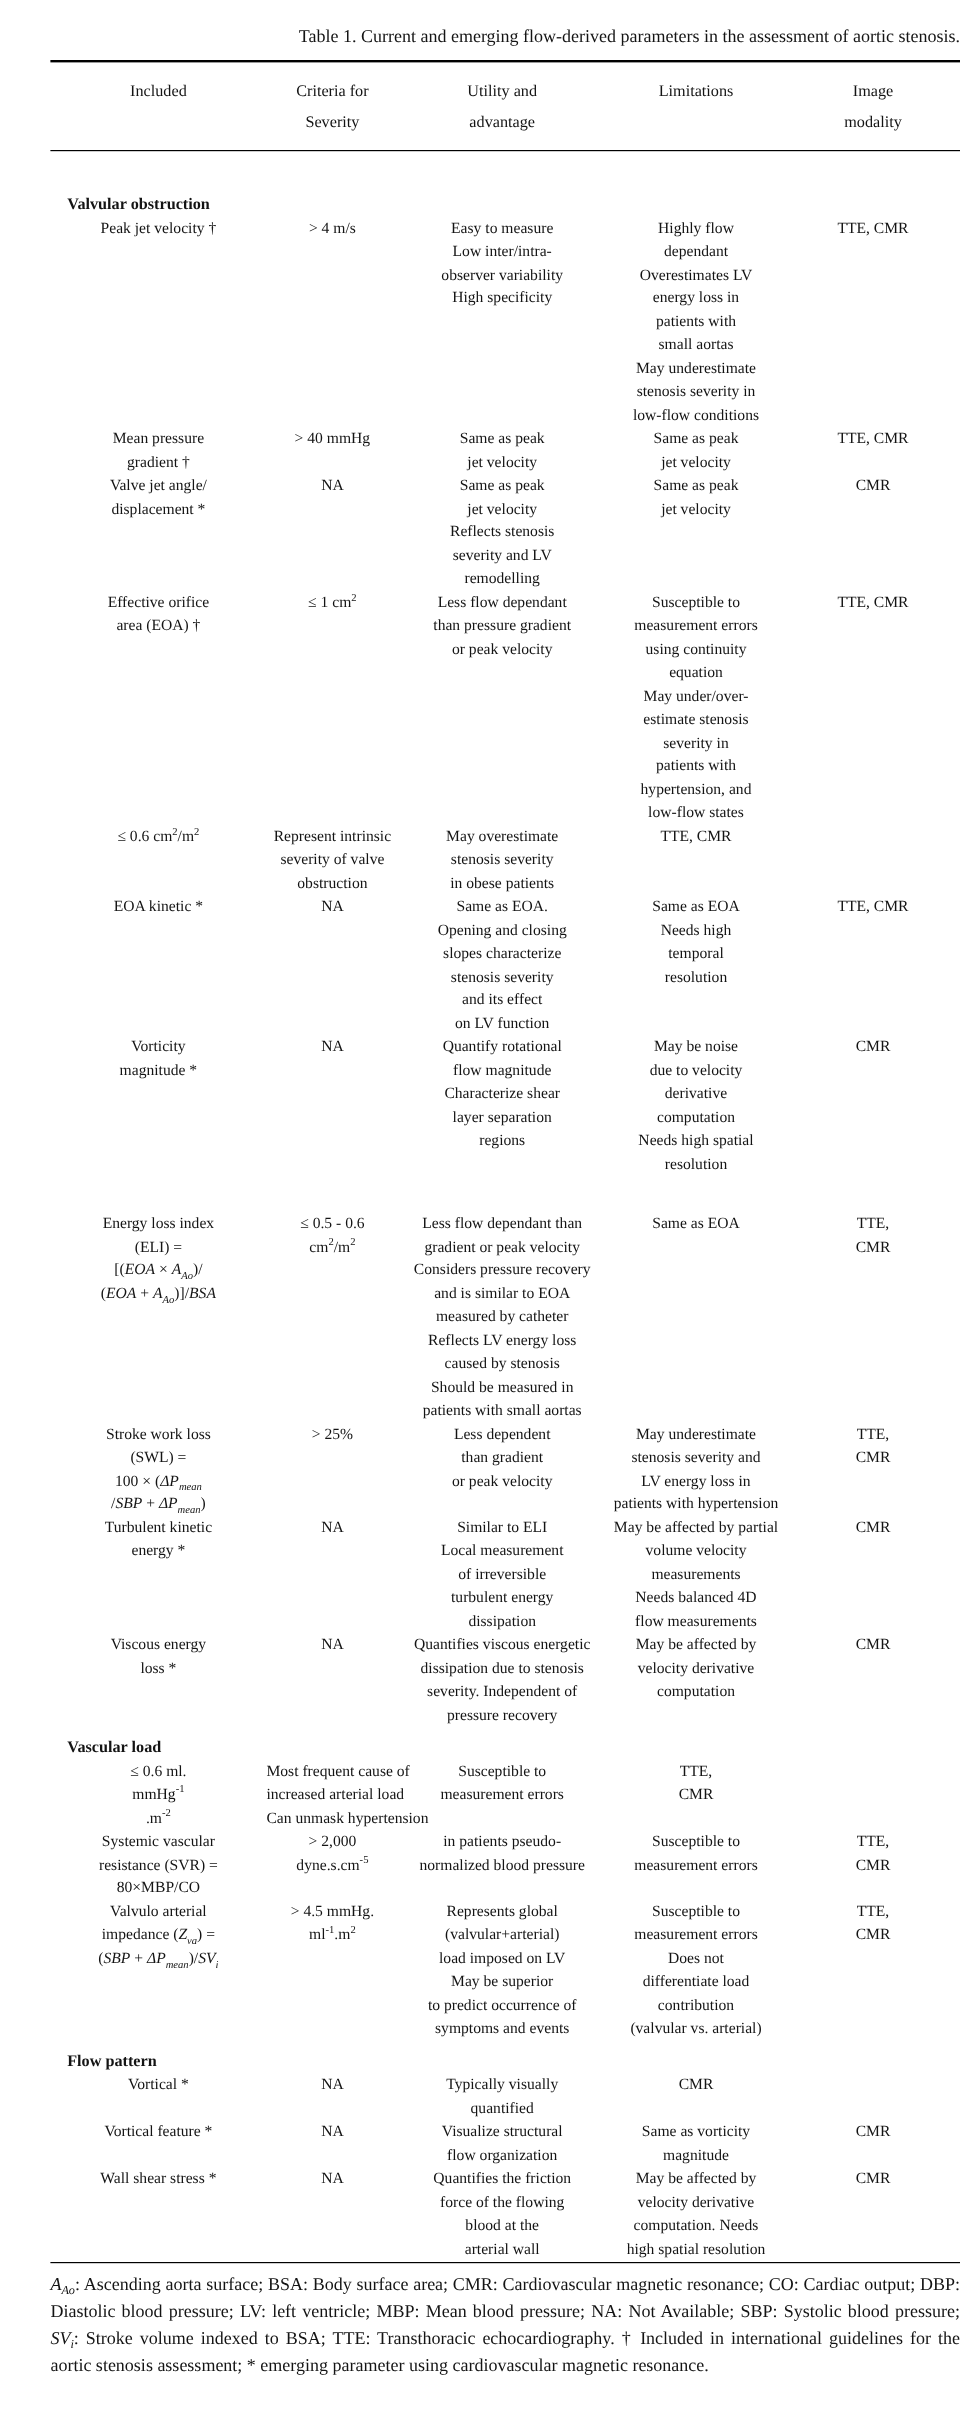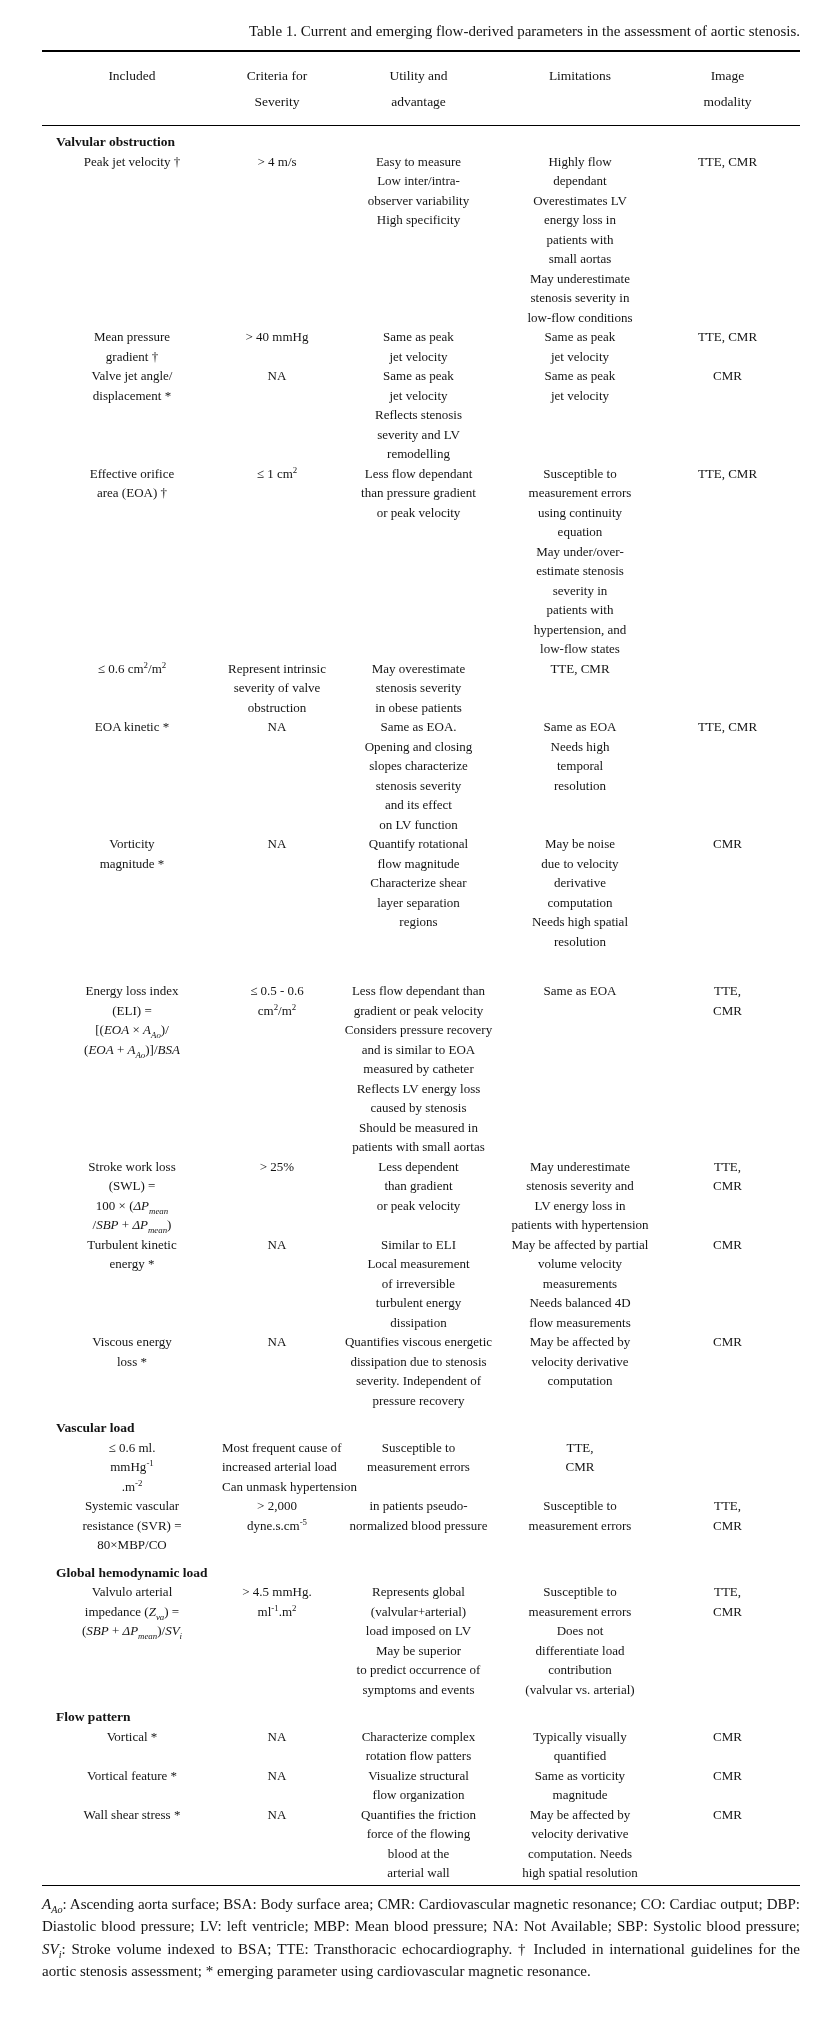--- a/index.html
+++ b/index.html
@@ -16,21 +16,21 @@
   .rule { border:0; border-top:1.5px solid #000; height:0; }
   .rule-thick { border-top:2px solid #000; }
   .trow {
     display:grid;
     grid-template-columns:180px 110px 173px 150px 145px;
     align-items:start;
   }
   .tcell { text-align:center; white-space:nowrap; font-size:13px; line-height:19.5px; }
   .header-row { padding:11px 0 10px 0; }
   .header-row .tcell { font-size:13.5px; line-height:26px; }
-  #table-body { padding:4px 0 2px 0; }
+  #table-body { padding:4px 0 2px 0;margin-top:28px; }
   .section-heading {
     font-weight:700; font-size:13.5px; line-height:19.5px;
     padding-left:14px; margin-top:8px; white-space:nowrap;
   }
   .section-heading:first-child { margin-top:2px; }
   .gap-above { margin-top:30px; }
   sub, sup { font-size:68%; line-height:0; }
   .footnote {
     font-size:15px; line-height:22.5px; text-align:justify;
     padding-top:7px;
@@ -137,33 +137,31 @@
           <div class="tcell">Susceptible to<br>measurement errors</div>
           <div class="tcell">TTE,<br>CMR</div>
         </div>
         <div class="trow">
           <div class="tcell">Systemic vascular<br>resistance (SVR) =<br>80×MBP/CO</div>
           <div class="tcell">&gt; 2,000<br>dyne.s.cm<sup>-5</sup></div>
           <div class="tcell">in patients pseudo-<br>normalized blood pressure</div>
           <div class="tcell">Susceptible to<br>measurement errors</div>
           <div class="tcell">TTE,<br>CMR</div>
         </div>
-        <div class="section-heading">Global hemodynamic load</div>
         <div class="trow">
           <div class="tcell">Valvulo arterial<br>impedance (<i>Z<sub>va</sub></i>) =<br>(<i>SBP</i> + <i>ΔP<sub>mean</sub></i>)/<i>SV<sub>i</sub></i></div>
           <div class="tcell">&gt; 4.5 mmHg.<br>ml<sup>-1</sup>.m<sup>2</sup></div>
           <div class="tcell">Represents global<br>(valvular+arterial)<br>load imposed on LV<br>May be superior<br>to predict occurrence of<br>symptoms and events</div>
           <div class="tcell">Susceptible to<br>measurement errors<br>Does not<br>differentiate load<br>contribution<br>(valvular vs. arterial)</div>
           <div class="tcell">TTE,<br>CMR</div>
         </div>
         <div class="section-heading">Flow pattern</div>
         <div class="trow">
           <div class="tcell">Vortical *</div>
           <div class="tcell">NA</div>
-          <div class="tcell">Characterize complex<br>rotation flow patters</div>
           <div class="tcell">Typically visually<br>quantified</div>
           <div class="tcell">CMR</div>
         </div>
         <div class="trow">
           <div class="tcell">Vortical feature *</div>
           <div class="tcell">NA</div>
           <div class="tcell">Visualize structural<br>flow organization</div>
           <div class="tcell">Same as vorticity<br>magnitude</div>
           <div class="tcell">CMR</div>
         </div>

